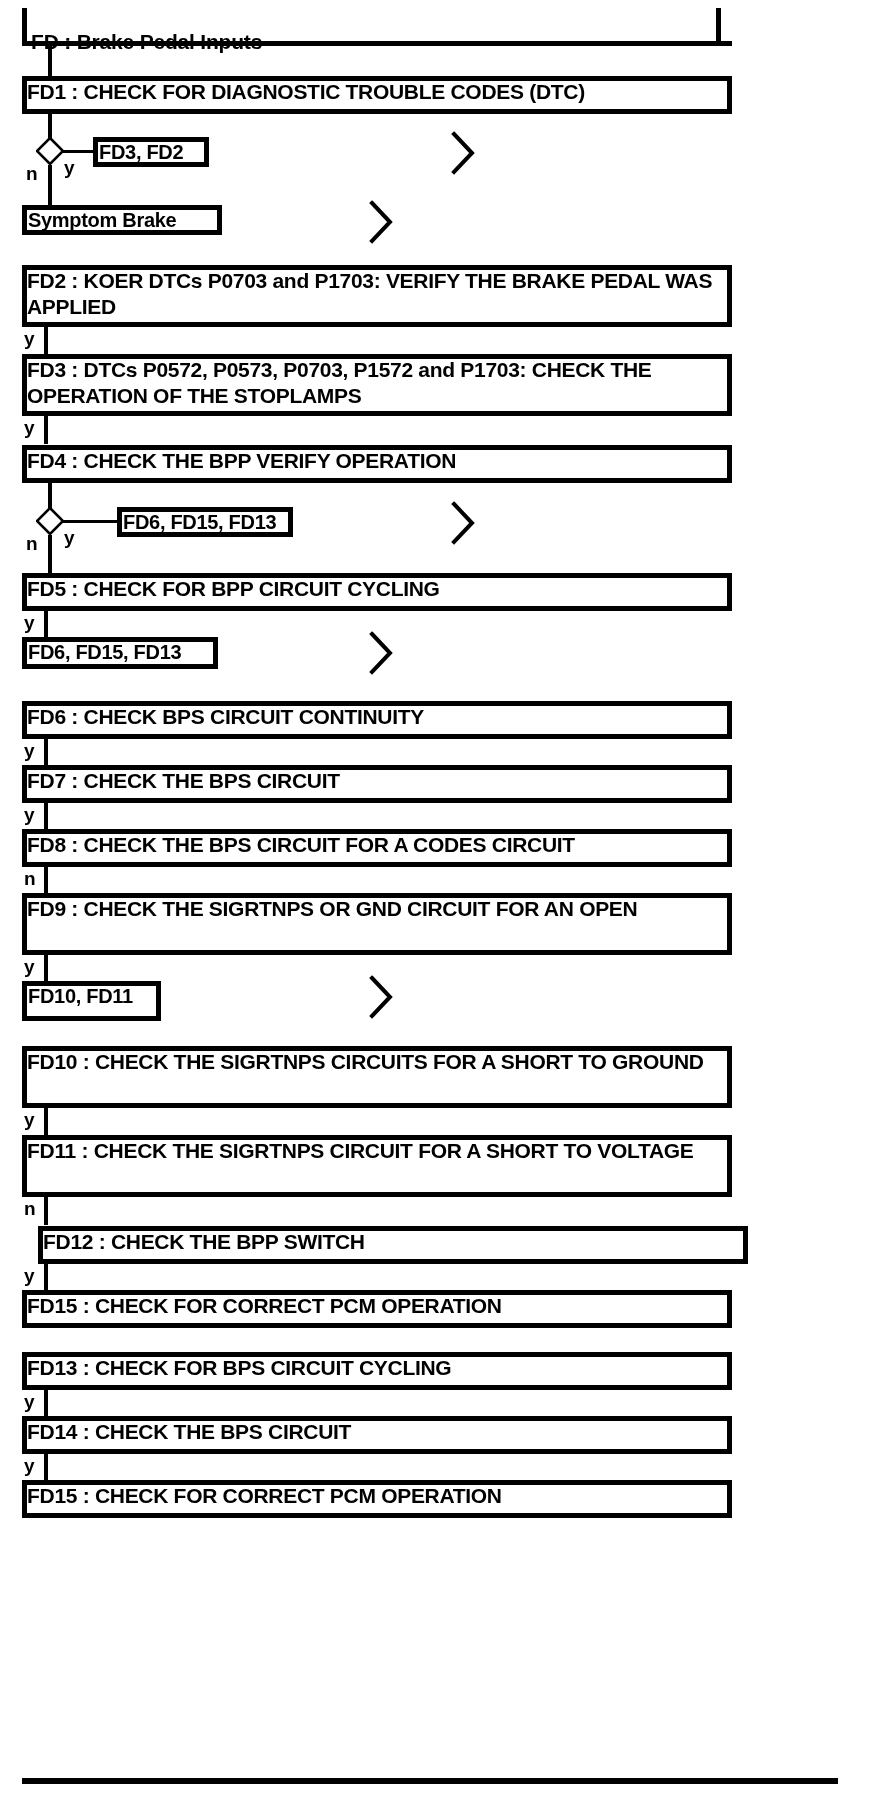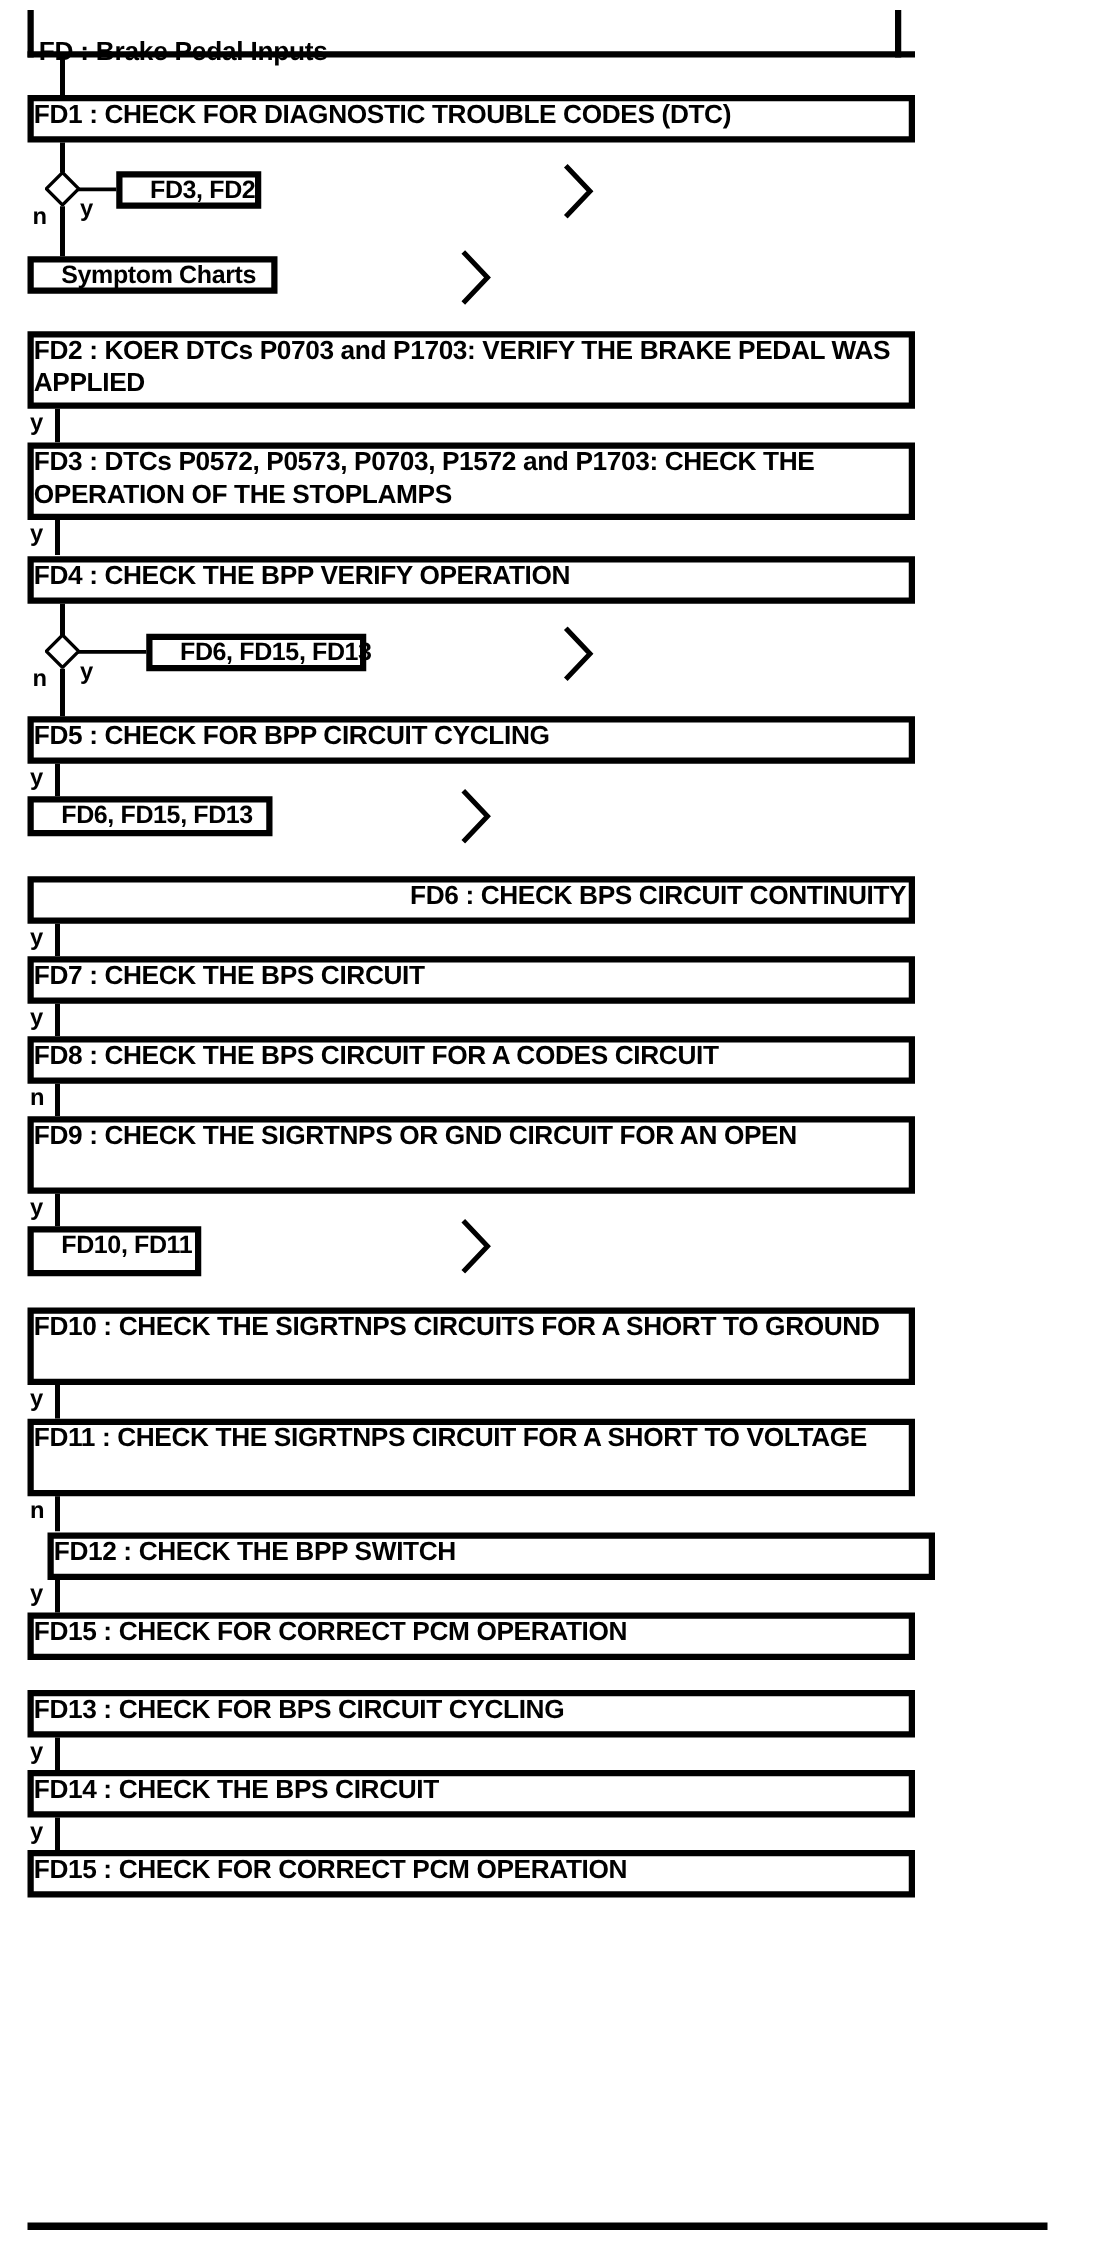--- a/index.html
+++ b/index.html
@@ -68,21 +68,20 @@
   }
   .ref-box .ref-text {
     position: absolute;
     left: 1px;
     top: -1px;
     font-size: 20px;
     font-weight: bold;
     white-space: nowrap;
     letter-spacing: -0.3px;
     color: #000;
-    margin-left: 21px;
   }
 
   
   .vline {
     position: absolute;
     width: 4px;
     background: #000;
   }
   .hline {
     position: absolute;
@@ -154,21 +153,21 @@
   <div class="chevron" style="left:450px; top:131px;">
     <svg width="26" height="44" viewBox="0 0 26 44">
       <polyline points="4,3 22,22 4,41" fill="none" stroke="#000000" stroke-width="4" stroke-linecap="square"></polyline>
     </svg>
   </div>
 
   <span class="branch-label" style="left:26px; top:164px;">n</span>
   <div class="vline" style="left:48px; top:165px; height:42px;"></div>
 
   <div class="ref-box" style="left:22px; top:205px; width:200px; height:30px;">
-    <span class="ref-text">Symptom Charts</span>
+    <span class="ref-text">Symptom Brake</span>
   </div>
 
   <div class="chevron" style="left:368px; top:200px;">
     <svg width="26" height="44" viewBox="0 0 26 44">
       <polyline points="4,3 22,22 4,41" fill="none" stroke="#000000" stroke-width="4" stroke-linecap="square"></polyline>
     </svg>
   </div>
 
   <div class="step-box" style="left:22px; top:265px; width:710px; height:62px;padding-left:34px;">
     <span class="step-text">FD2 : KOER DTCs P0703 and P1703: VERIFY THE BRAKE PEDAL WAS APPLIED</span>
@@ -219,21 +218,21 @@
   <div class="ref-box" style="left:22px; top:637px; width:196px; height:32px;">
     <span class="ref-text">FD6, FD15, FD13</span>
   </div>
 
   <div class="chevron" style="left:368px; top:631px;">
     <svg width="26" height="44" viewBox="0 0 26 44">
       <polyline points="4,3 22,22 4,41" fill="none" stroke="#000000" stroke-width="4" stroke-linecap="square"></polyline>
     </svg>
   </div>
 
-  <div class="step-box" style="left:22px; top:701px; width:710px; height:38px;text-align:right;">
+  <div class="step-box" style="left:22px; top:701px; width:710px; height:38px;">
     <span class="step-text">FD6 : CHECK BPS CIRCUIT CONTINUITY</span>
   </div>
   <span class="branch-label" style="left:24px; top:741px;">y</span>
   <div class="vline" style="left:44px; top:739px; height:26px;"></div>
 
   <div class="step-box" style="left:22px; top:765px; width:710px; height:38px;">
     <span class="step-text">FD7 : CHECK THE BPS CIRCUIT</span>
   </div>
   <span class="branch-label" style="left:24px; top:805px;">y</span>
   <div class="vline" style="left:44px; top:803px; height:26px;"></div>

